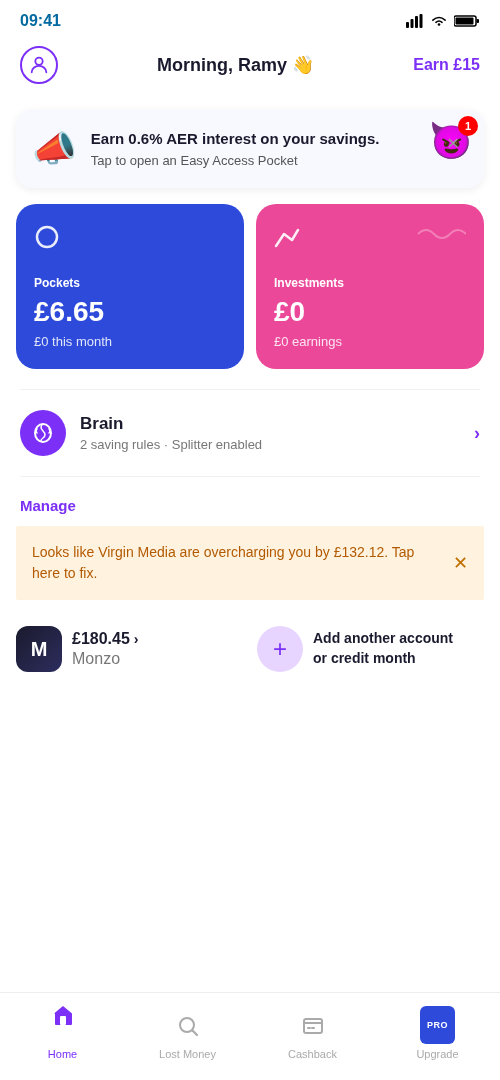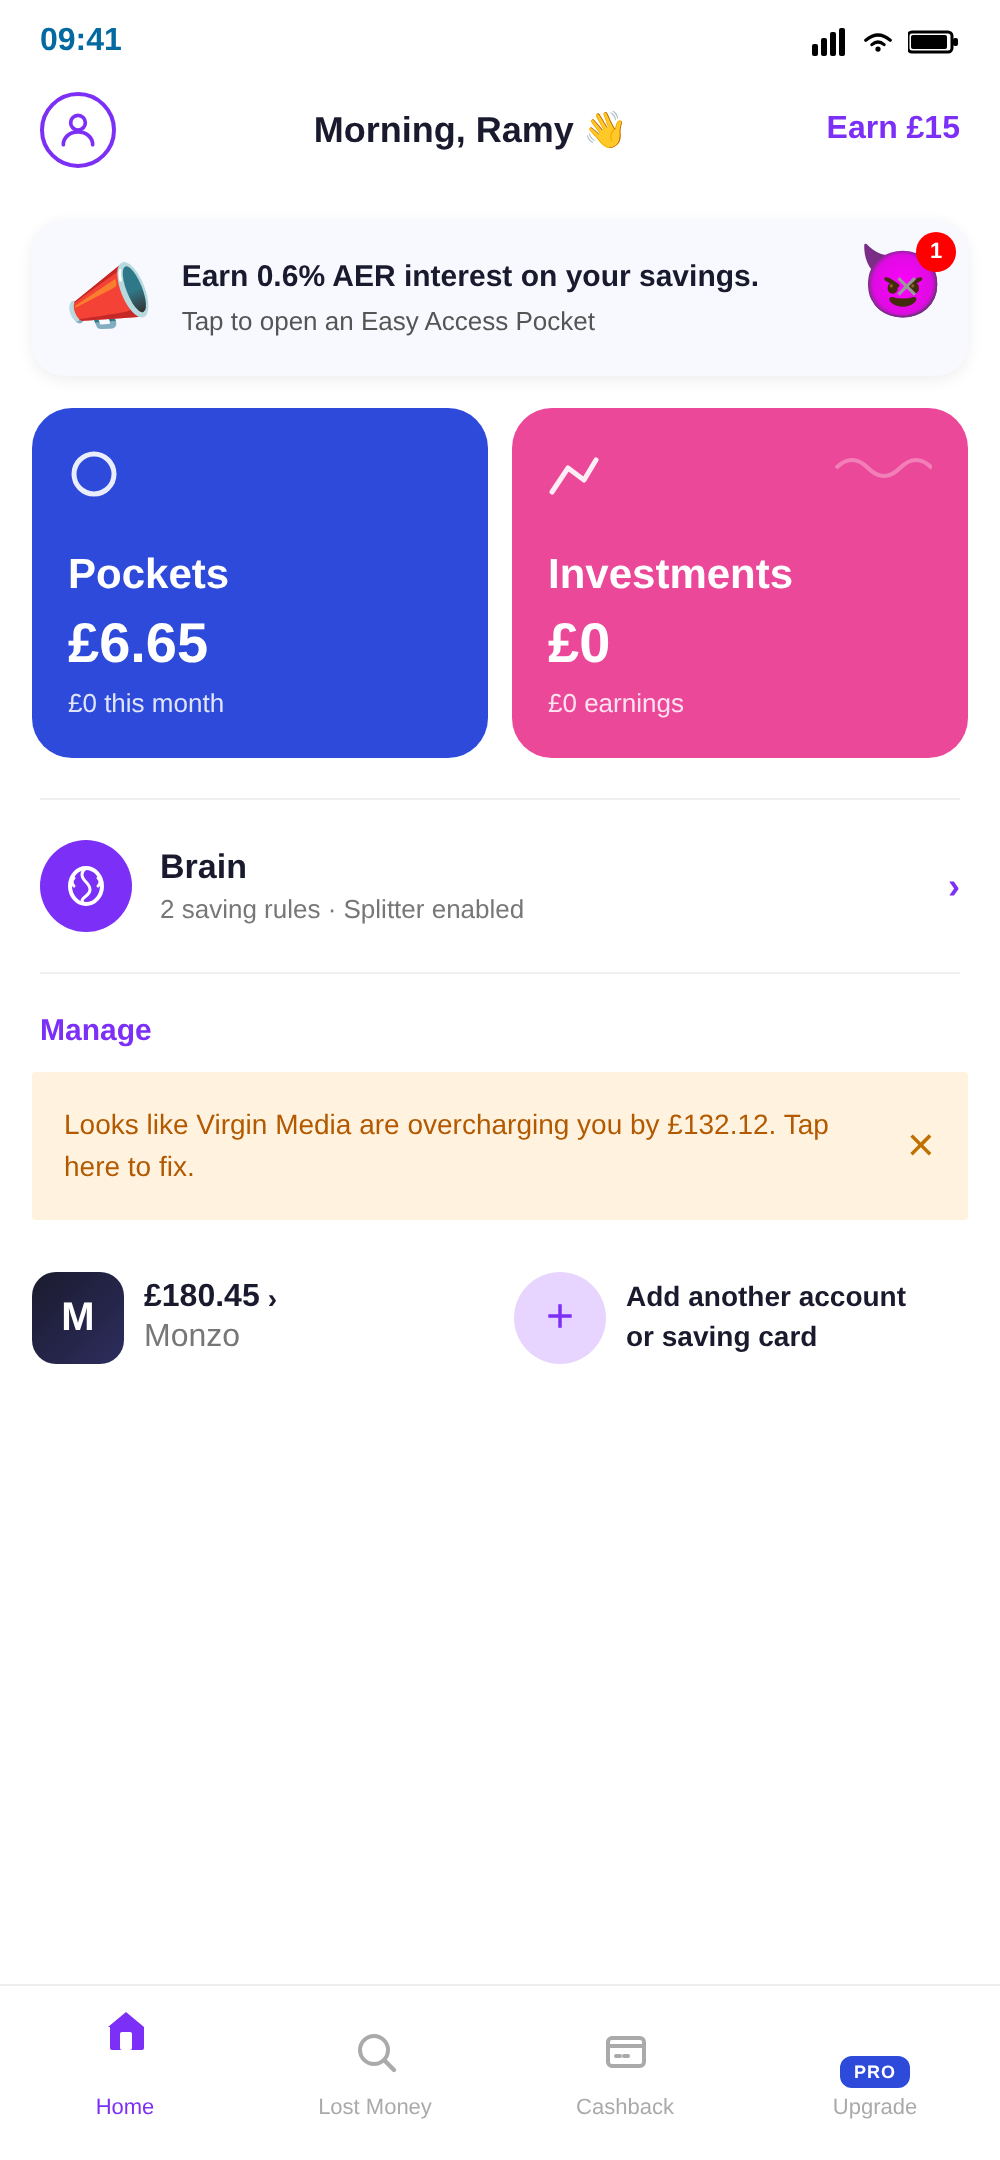--- a/index.html
+++ b/index.html
@@ -156,21 +156,21 @@
     .card-squiggle {
       font-size: 18px;
       opacity: 0.6;
     }
     .card-header-row {
       display: flex;
       justify-content: space-between;
       align-items: flex-start;
     }
     .card-label {
-      font-size: 21px;
+      font-size: 12px;
       font-weight: 600;
       margin-top: 12px;
     }
     .card-amount {
       font-size: 28px;
       font-weight: 700;
       margin-top: 6px;
     }
     .card-sub {
       font-size: 13px;
@@ -357,21 +357,21 @@
     .nav-label {
       font-size: 11px;
       color: #aaa;
     }
     .nav-label.active { color: #7b2ff7; font-weight: 400; margin-top: 11px; }
     .pro-badge {
       background: #2d4adb;
       color: white;
       font-size: 9px;
       font-weight: 700;
-      padding: 3px 7px;
+      padding: 14px 7px;
       border-radius: 6px;
       letter-spacing: 0.5px;
     }
 
     
     .divider {
       height: 1px;
       background: #f0f0f0;
       margin: 4px 20px;
     }
@@ -507,21 +507,21 @@
         <span>£180.45</span>
         <span class="amount-chevron">›</span>
       </div>
       <div class="account-name">Monzo</div>
     </div>
   </div>
   <div class="add-account">
     <div class="add-btn">+</div>
     <div class="add-text">
       <span>Add another account</span><br>
-      <span>or saving card</span>
+      <span>or credit month</span>
     </div>
   </div>
 </div>
 
 <div style="height: 100px;"></div>
 
 <div class="bottom-nav">
   <div class="nav-item">
     <span class="nav-icon active">
       <svg width="24" height="24" viewBox="0 0 24 24" fill="none">

